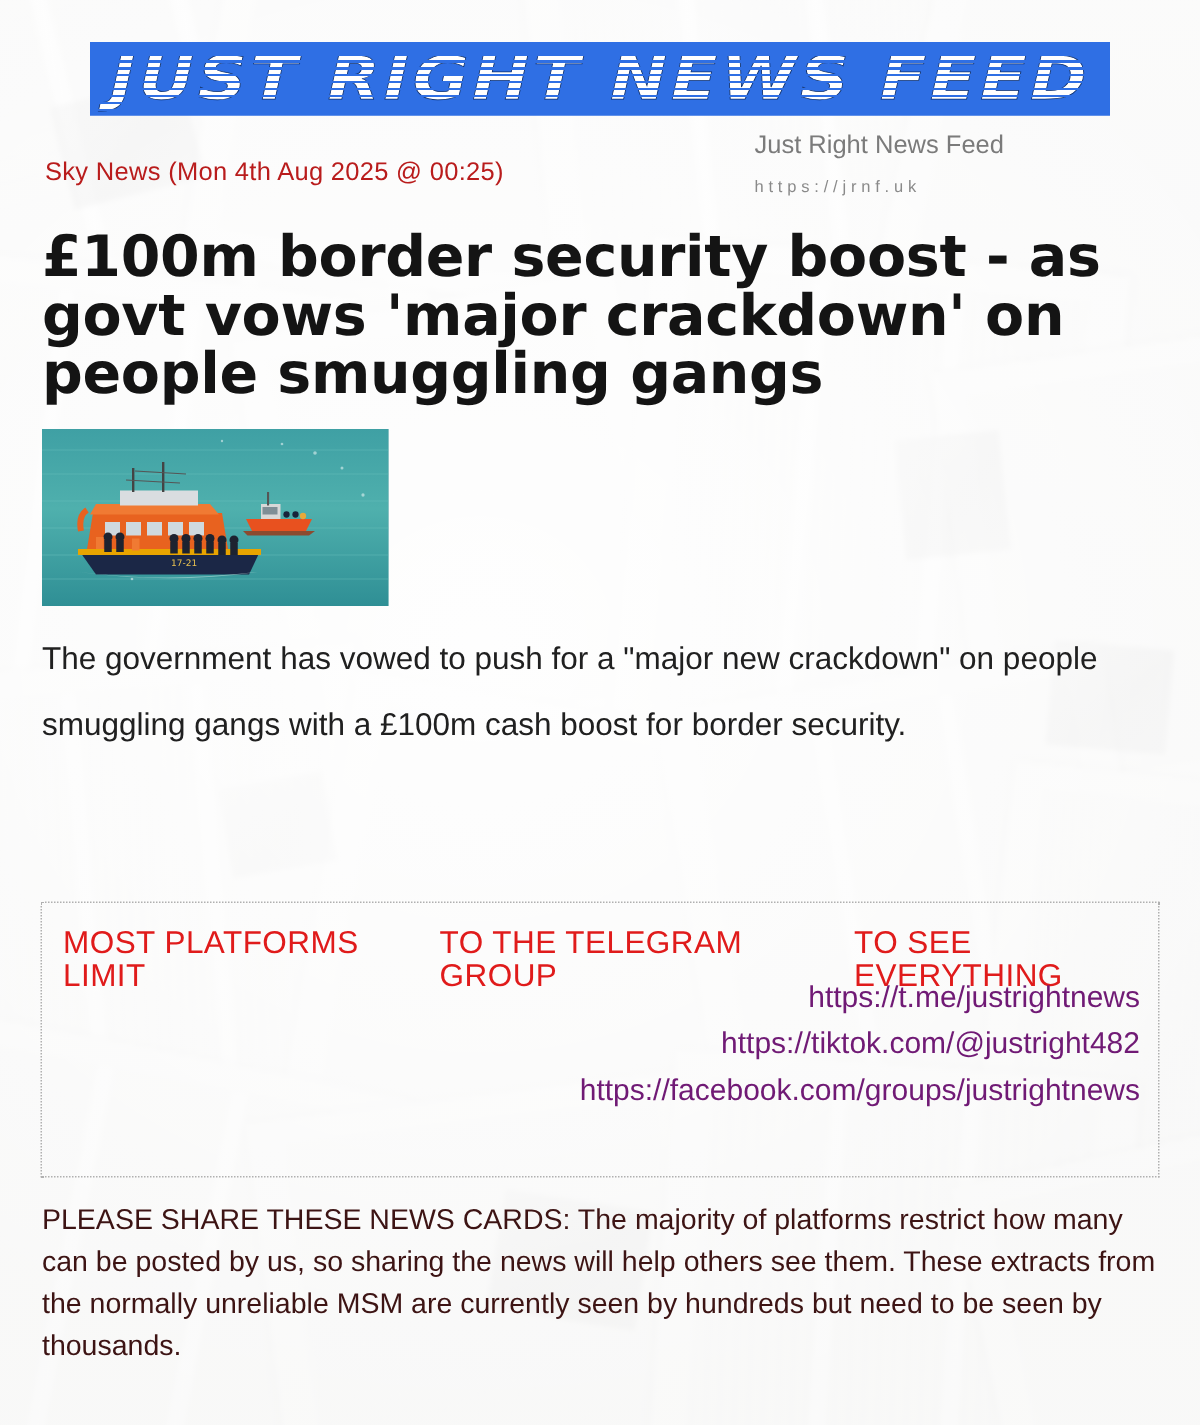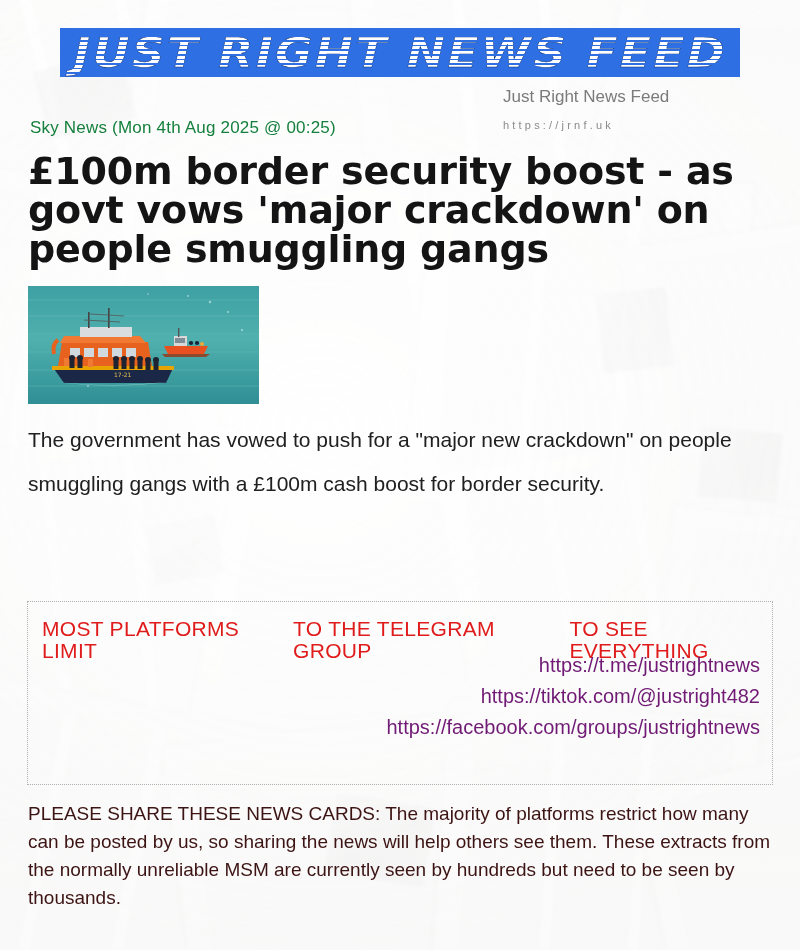--- a/index.html
+++ b/index.html
@@ -86,22 +86,22 @@
     pointer-events:none;
     background:repeating-linear-gradient(
       to bottom,
       rgba(0,0,0,0) 0px, rgba(0,0,0,0) 3px,
       #2f6fe4 3px, #2f6fe4 4.6px);
     mix-blend-mode:normal;
   }
 
   
   .meta-source {
-    position:absolute; left:30px; top:118px;
-    font-size:17px; color:#15803d;
+    position:absolute; left:30px; top:105px;
+    font-size:17px; color:#b91c1c;
     letter-spacing:.2px;
     z-index:4;
   }
   .brand-name {
     position:absolute; left:503px; top:87px;
     font-size:17px; color:#7b7b7b;
     z-index:4;
   }
   .brand-url {
     position:absolute; left:503px; top:119px;

